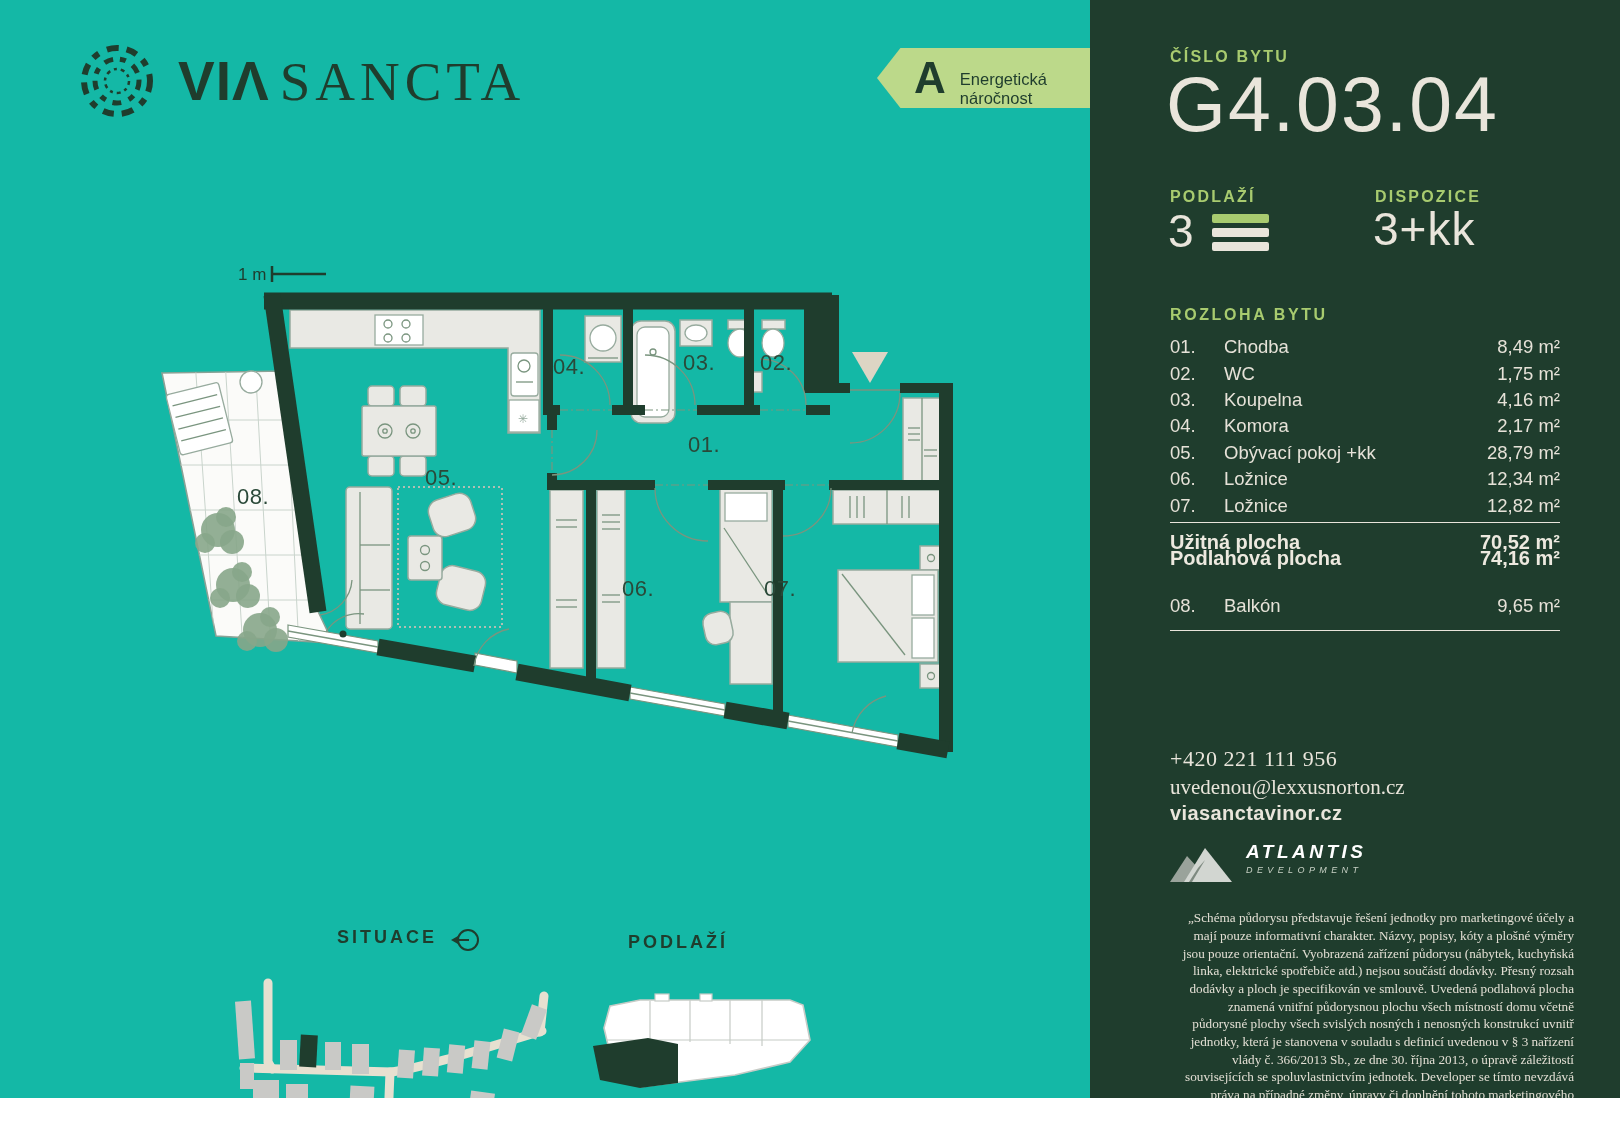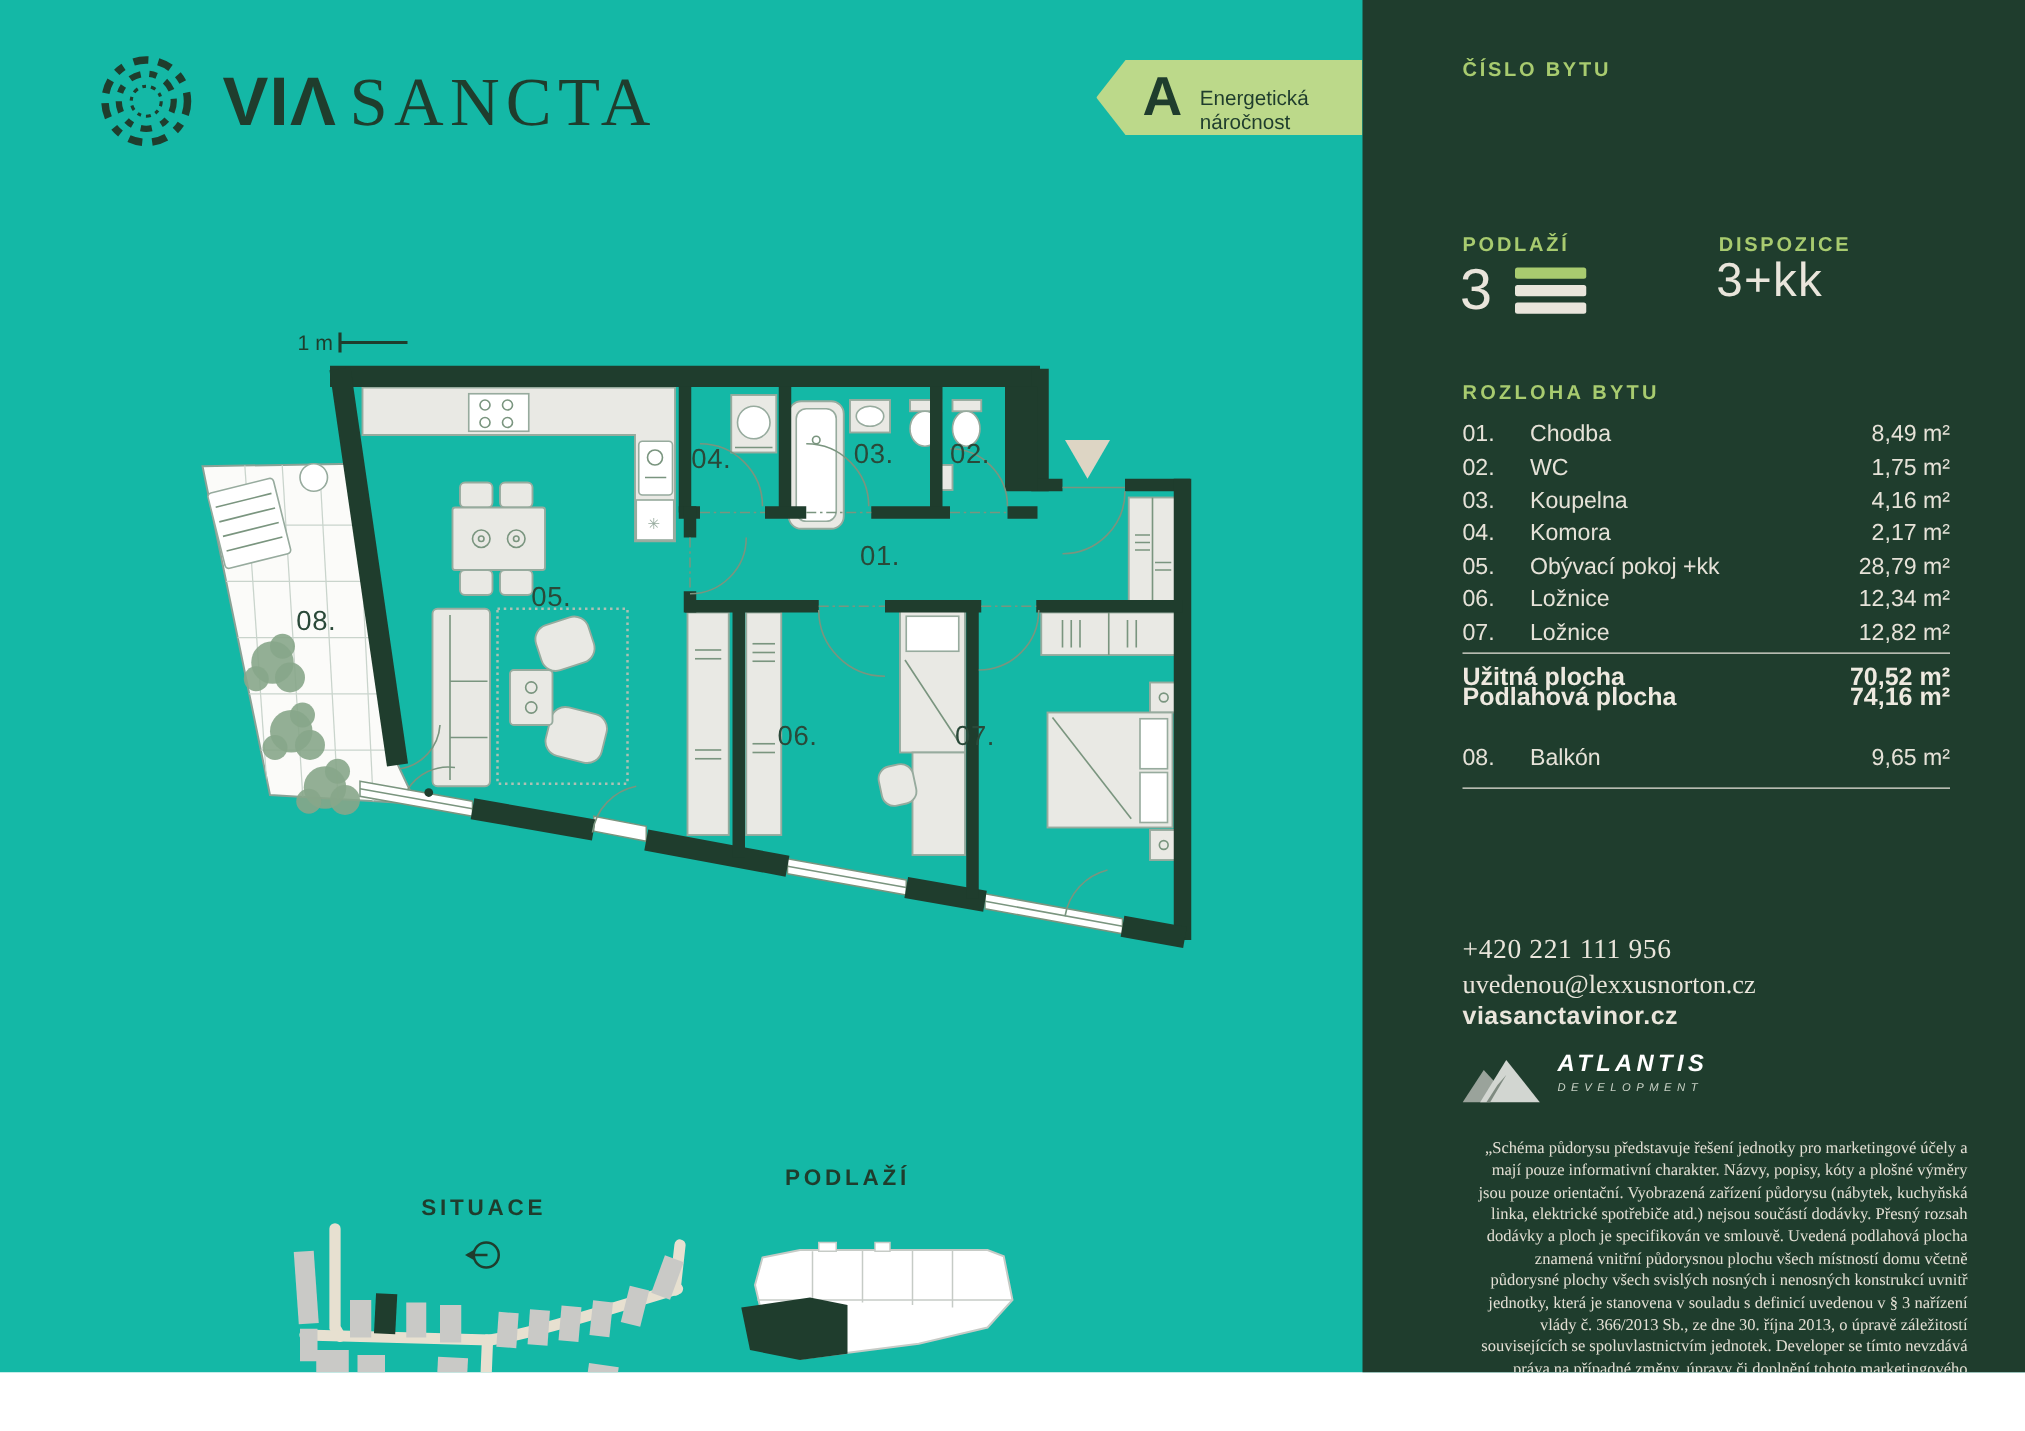--- a/index.html
+++ b/index.html
@@ -20,21 +20,21 @@
   #panel{position:absolute;left:1090px;top:0;width:530px;height:1145px;background:#1F3D2D;color:#E9E5DB;}
   .accent{color:#A8CB6F;font-weight:700;letter-spacing:2.2px;font-size:16px;}
   #unit-label{position:absolute;left:80px;top:48px;}
   #unit-number{position:absolute;left:76px;top:66px;font-size:77px;letter-spacing:2px;color:#E9E5DB;line-height:1;}
   #floor-label{position:absolute;left:80px;top:188px;}
   #disp-label{position:absolute;left:285px;top:188px;}
   #floor-value{position:absolute;left:78px;top:208px;font-size:46px;color:#E9E5DB;line-height:1;}
   #floor-bars{position:absolute;left:122px;top:214px;display:flex;flex-direction:column;gap:5px;}
   #floor-bars span{width:57px;height:9px;border-radius:2px;background:#E9E5DB;display:block;}
   #floor-bars span.g{background:#A8CB6F;}
-  #disp-value{position:absolute;left:283px;top:206px;font-size:38px;color:#E9E5DB;line-height:1;letter-spacing:1px;}
+  #disp-value{position:absolute;left:283px;top:206px;font-size:46px;color:#E9E5DB;line-height:1;letter-spacing:1px;}
   #rozloha-label{position:absolute;left:80px;top:306px;letter-spacing:2.6px;}
   #room-table{position:absolute;left:80px;top:334px;width:390px;font-size:18.5px;color:#E6E2D8;}
   .rrow{display:flex;height:26.4px;align-items:center;}
   .rrow .num{width:54px;}
   .rrow .nm{flex:1;}
   .rrow .ar{text-align:right;}
   .divider{position:absolute;left:80px;width:390px;height:0;border-top:1.6px solid #E9E5DB;}
   #div1{top:522px;}
   #div2{top:630px;}
   .totrow{position:absolute;left:80px;width:390px;display:flex;font-size:20px;font-weight:700;color:#EDE9DF;}
@@ -65,21 +65,21 @@
   .thin-w{stroke:#7A957F;stroke-width:1.2;fill:#ffffff;}
   .dash{stroke:#7A957F;stroke-width:1.2;fill:none;stroke-dasharray:8 3 2 3;}
   .furn{fill:#E9E9E4;stroke:#97AB9E;stroke-width:1.5;}
   .furn2{fill:#ffffff;stroke:#97AB9E;stroke-width:1.3;}
   .rlabel{font-family:"Liberation Sans",sans-serif;font-size:22px;fill:#2A4939;letter-spacing:.5px;}
   .scale-t{font-family:"Liberation Sans",sans-serif;font-size:17px;fill:#1F3D2D;}
   .grid{stroke:#C9D4CC;stroke-width:1;}
   .plant{fill:#87A689;opacity:.9;}
   
   .maphead{position:absolute;font-size:18px;font-weight:700;letter-spacing:3px;color:#1F3D2D;}
-  #situace-head{left:337px;top:956px;display:flex;align-items:center;gap:14px;flex-direction:column;}
+  #situace-head{left:337px;top:927px;display:flex;gap:14px;}
   #podlazi-head{left:628px;top:932px;}
   #sit-svg{position:absolute;left:225px;top:958px;}
   #pod-svg{position:absolute;left:575px;top:970px;}
   .road{stroke:#E7E0D0;stroke-width:9;fill:none;stroke-linecap:round;}
   .bldg{fill:#C9C9C6;}
   .bldg-hl{fill:#1F3D2D;}
   .outline{stroke:#C6CBC6;stroke-width:1.6;fill:#ffffff;}
   .outline-l{stroke:#C6CBC6;stroke-width:1.2;fill:none;}
 </style>
 </head>
@@ -392,20 +392,21 @@
       <line x1="762" y1="1000" x2="762" y2="1046"></line>
       <path d="M 606,1040 L 810,1040"></path>
       <rect x="655" y="994" width="14" height="7" fill="#ffffff"></rect>
       <rect x="700" y="994" width="12" height="7" fill="#ffffff"></rect>
     </g>
     <polygon class="bldg-hl" points="593,1046 648,1038 678,1044 678,1083 640,1088 600,1080"></polygon>
   </svg>
 
   <div id="panel">
     <div id="unit-label" class="accent">ČÍSLO BYTU</div>
+    <div id="unit-number">G4.03.04</div>
 
     <div id="floor-label" class="accent">PODLAŽÍ</div>
     <div id="disp-label" class="accent">DISPOZICE</div>
     <div id="floor-value">3</div>
     <div id="floor-bars">
       <span class="g"></span>
         <span></span>
         <span></span>
     </div>
     <div id="disp-value">3+kk</div>

